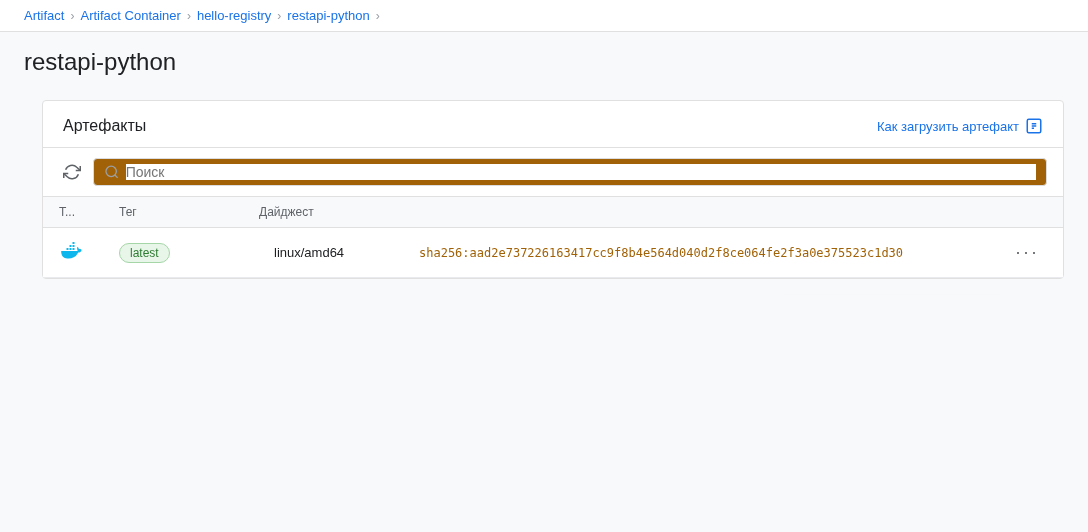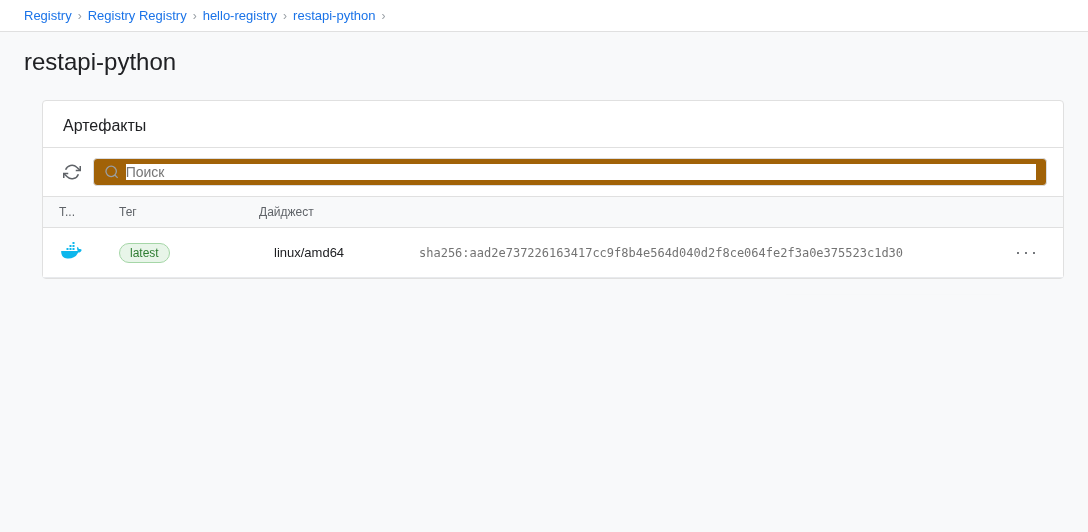--- a/index.html
+++ b/index.html
@@ -127,21 +127,21 @@
       background: #e8f5e9;
       color: #2e7d32;
       border-radius: 12px;
       padding: 2px 10px;
       font-size: 12px;
       font-weight: 500;
       border: 1px solid #a5d6a7;
     }
     .digest-text {
       font-size: 12px;
-      color: #737373;
+      color: #a16207;
       font-family: monospace;
       white-space: nowrap;
       overflow: hidden;
       text-overflow: ellipsis;
     }
     .more-btn {
       background: none;
       border: none;
       cursor: pointer;
       color: #5f6368;
@@ -184,37 +184,46 @@
       position: absolute;
       bottom: 6px;
       right: 18px;
       pointer-events: none;
     }
   </style>
 </head>
 <body>
 
 <div class="breadcrumb-bar">
-  <a>Registry</a>
-  <span class="breadcrumb-sep">›</span>
-  <a>Registry Registry</a>
+  <a>Artifact</a>
+  <span class="breadcrumb-sep">›</span>
+  <a>Artifact Container</a>
   <span class="breadcrumb-sep">›</span>
   <a>hello-registry</a>
   <span class="breadcrumb-sep">›</span>
   <a>restapi-python</a>
   <span class="breadcrumb-sep">›</span>
 </div>
 
 <h1 class="page-title">restapi-python</h1>
 
 <div class="main-content">
   <div class="card">
 
     <div class="card-header">
       <span class="card-title">Артефакты</span>
+      <a class="upload-link">
+        <span>Как загрузить артефакт</span>
+        <svg class="upload-icon" viewBox="0 0 24 24" fill="none" stroke="currentColor" stroke-width="2">
+          <rect x="3" y="3" width="18" height="18" rx="2" stroke="currentColor" fill="none"></rect>
+          <line x1="9" y1="9" x2="15" y2="9"></line>
+          <line x1="9" y1="12" x2="15" y2="12"></line>
+          <line x1="9" y1="15" x2="12" y2="15"></line>
+        </svg>
+      </a>
     </div>
 
     <div class="search-bar">
       <button class="refresh-btn">
         <svg width="18" height="18" viewBox="0 0 24 24" fill="none" stroke="#5f6368" stroke-width="2">
           <path d="M23 4v6h-6"></path>
           <path d="M1 20v-6h6"></path>
           <path d="M3.51 9a9 9 0 0 1 14.85-3.36L23 10M1 14l4.64 4.36A9 9 0 0 0 20.49 15"></path>
         </svg>
       </button>

